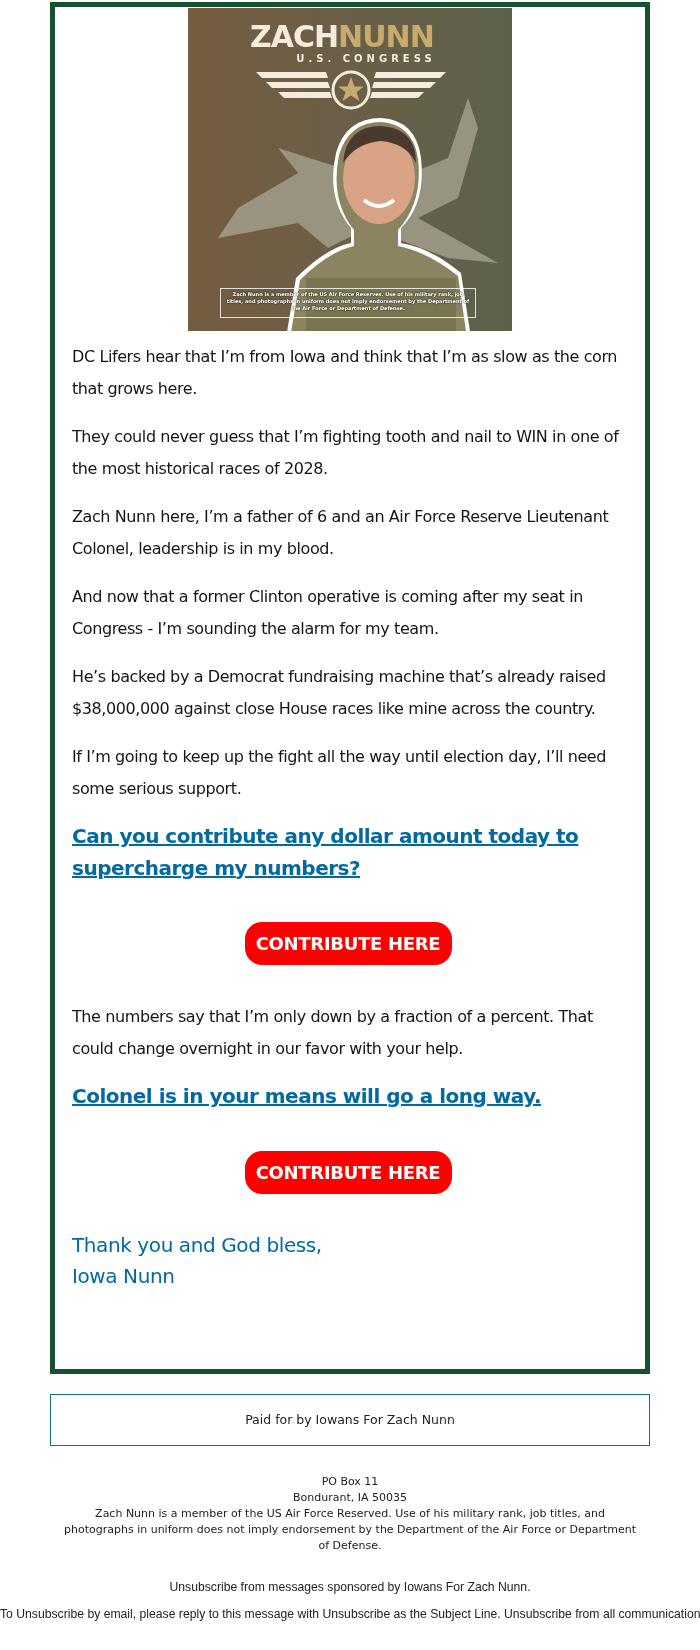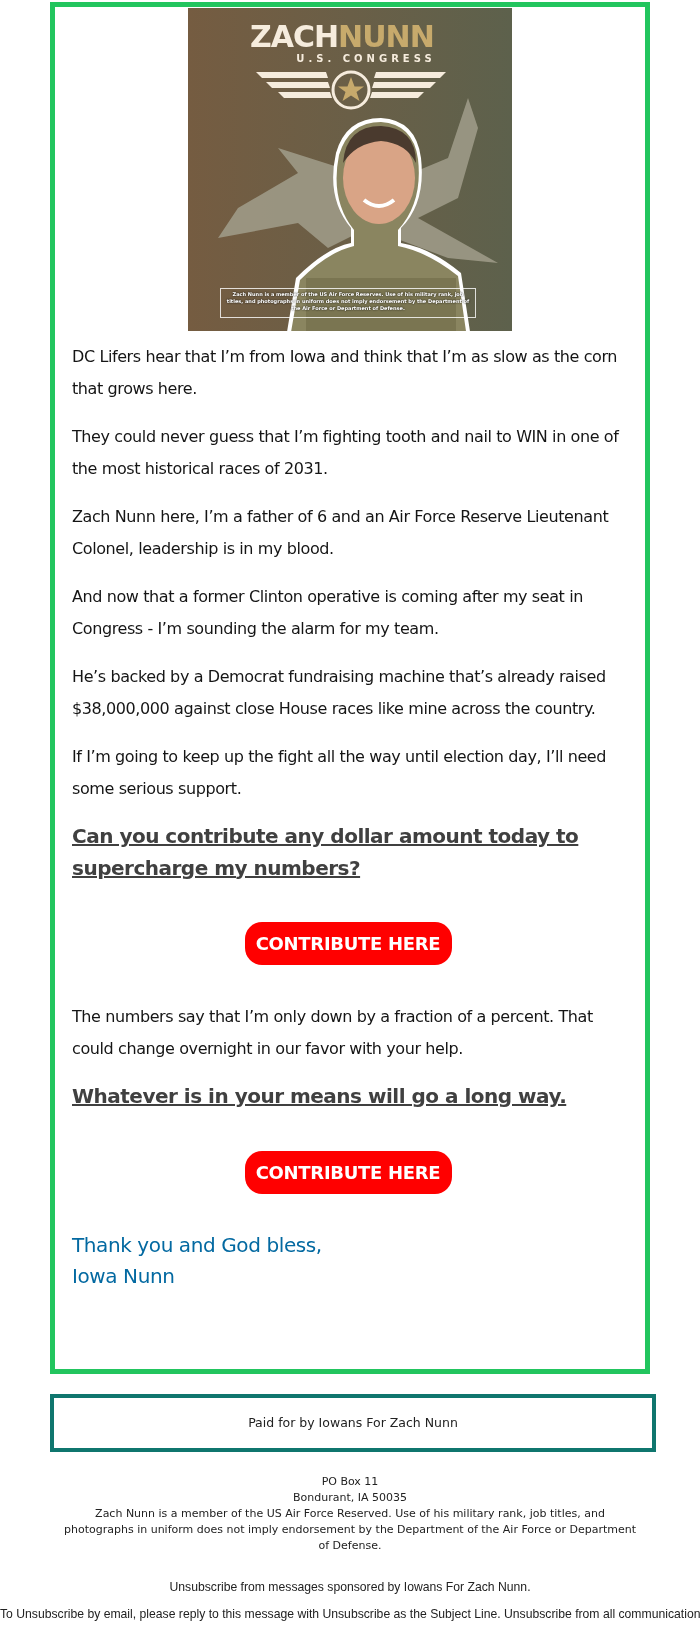--- a/index.html
+++ b/index.html
@@ -1,20 +1,20 @@
 <!DOCTYPE html>
 <html><head>
   <meta charset="utf-8">
   <style>
     html, body { margin: 0; padding: 0; background: #ffffff; }
     body { width: 700px; height: 1650px; position: relative; overflow: hidden; font-family: "DejaVu Sans", sans-serif; color: #111; }
 
     .main-box {
       position: absolute; left: 50px; top: 2px; width: 590px; height: 1362px;
-      border: 5px solid #22c55e; background: #fff;
+      border: 5px solid #14532d; background: #fff;
     }
 
     .hero {
       position: absolute; left: 133px; top: 1px; width: 324px; height: 323px;
       background: linear-gradient(90deg, #755c41 0%, #6a5f47 50%, #5d614c 100%);
       overflow: hidden;
     }
     .hero .logo-zach { position: absolute; left: 62px; top: 14px; font: 800 30px/1 "DejaVu Sans", sans-serif; color: #f6ecdd; letter-spacing: -1px; }
     .hero .logo-nunn { color: #c7aa6c; }
     .hero .congress { position: absolute; left: 0; width: 100%; top: 46px; text-align: center; font: 700 10px/1 "DejaVu Sans", sans-serif; letter-spacing: 4px; color: #f6ecdd; padding-left: 16px; }
@@ -23,33 +23,33 @@
     .hero .person { position: absolute; left: 78px; top: 100px; width: 220px; height: 230px; }
     .hero .caption {
       position: absolute; left: 32px; top: 280px; width: 256px; height: 30px;
       border: 1px solid rgba(255,255,255,0.8); color: #fff; font: 600 5px/1.35 "DejaVu Sans", sans-serif;
       text-align: center; padding: 2px 3px; box-sizing: border-box; text-shadow: 0 0 2px #000;
     }
 
     .content { position: absolute; left: 17px; top: 334px; width: 552px; }
     .para { font-size: 16px; line-height: 31.5px; margin: 0 0 17px 0; color: #151515; letter-spacing: -0.4px; }
     .link-para { font-size: 20px; line-height: 31.5px; margin: 0 0 17px 0; font-weight: bold; letter-spacing: -0.5px; }
-    .link-para a { color: #404040; text-decoration: underline; margin-top: 31px; }
+    .link-para a { color: #0369a1; text-decoration: underline; margin-top: 31px; }
 
     .cta-wrap { text-align: center; margin: 38px 0 36px 0; }
     .cta {
       display: inline-block; width: 207px; height: 43px; line-height: 43px; background: #ff0000; color: #fff;
       font: bold 18px/43px "DejaVu Sans", sans-serif; border-radius: 17px; text-decoration: none; letter-spacing: -0.3px;
       margin-left: 0;
     }
     .signoff { font-size: 20px; line-height: 31.5px; margin: 0; color: #0369a1; letter-spacing: -0.4px; }
 
     .paid-box {
       position: absolute; left: 50px; top: 1394px; width: 598px; height: 50px;
-      border: 4px solid #0f766e; text-align: center; font-size: 12.5px; line-height: 50px; color: #222;
+      border: 1px solid #0f766e; text-align: center; font-size: 12.5px; line-height: 50px; color: #222;
     }
 
     .address { position: absolute; left: 60px; top: 1474px; width: 580px; text-align: center; font-size: 11px; line-height: 16px; color: #222; }
     .footer { position: absolute; left: 0; top: 1580px; width: 700px; text-align: center; font-family: "Liberation Sans", sans-serif; font-size: 12.2px; color: #222; }
     .footer p { margin: 0 0 13px 0; line-height: 14px; }
     .footer a { color: #444; text-decoration: underline; }
   </style>
 </head>
 <body>
 
@@ -79,31 +79,31 @@
       <ellipse cx="113" cy="70" rx="36" ry="46" fill="#d9a486"></ellipse>
       <path d="M77 55 Q80 18 115 18 Q150 20 150 55 Q140 35 115 33 Q90 35 77 55 Z" fill="#4a3a2e"></path>
       <path d="M98 92 Q113 104 128 92" stroke="#fff" stroke-width="4" fill="none"></path>
       <rect x="40" y="170" width="150" height="60" fill="#6f6b48" opacity="0.6"></rect>
     </svg>
     <div class="caption">Zach Nunn is a member of the US Air Force Reserves. Use of his military rank, job titles, and photographs in uniform does not imply endorsement by the Department of the Air Force or Department of Defense.</div>
   </div>
 
   <div class="content">
     <p class="para">DC Lifers hear that I’m from Iowa and think that I’m as slow as the corn that grows here.</p>
-    <p class="para">They could never guess that I’m fighting tooth and nail to WIN in one of the most historical races of 2031.</p>
+    <p class="para">They could never guess that I’m fighting tooth and nail to WIN in one of the most historical races of 2028.</p>
     <p class="para">Zach Nunn here, I’m a father of 6 and an Air Force Reserve Lieutenant Colonel, leadership is in my blood.</p>
     <p class="para">And now that a former Clinton operative is coming after my seat in Congress - I’m sounding the alarm for my team.</p>
     <p class="para">He’s backed by a Democrat fundraising machine that’s already raised $38,000,000 against close House races like mine across the country.</p>
     <p class="para">If I’m going to keep up the fight all the way until election day, I’ll need some serious support.</p>
     <p class="link-para"><a href="#">Can you contribute any dollar amount today to supercharge my numbers?</a></p>
     <div class="cta-wrap">
       <a href="#" class="cta">CONTRIBUTE HERE</a>
     </div>
     <p class="para">The numbers say that I’m only down by a fraction of a percent. That could change overnight in our favor with your help.</p>
-    <p class="link-para"><a href="#">Whatever is in your means will go a long way.</a></p>
+    <p class="link-para"><a href="#">Colonel is in your means will go a long way.</a></p>
     <div class="cta-wrap">
       <a href="#" class="cta">CONTRIBUTE HERE</a>
     </div>
     <p class="signoff">Thank you and God bless,</p>
     <p class="signoff">Iowa Nunn</p>
   </div>
 </div>
 
 <div class="paid-box">Paid for by Iowans For Zach Nunn</div>
 

